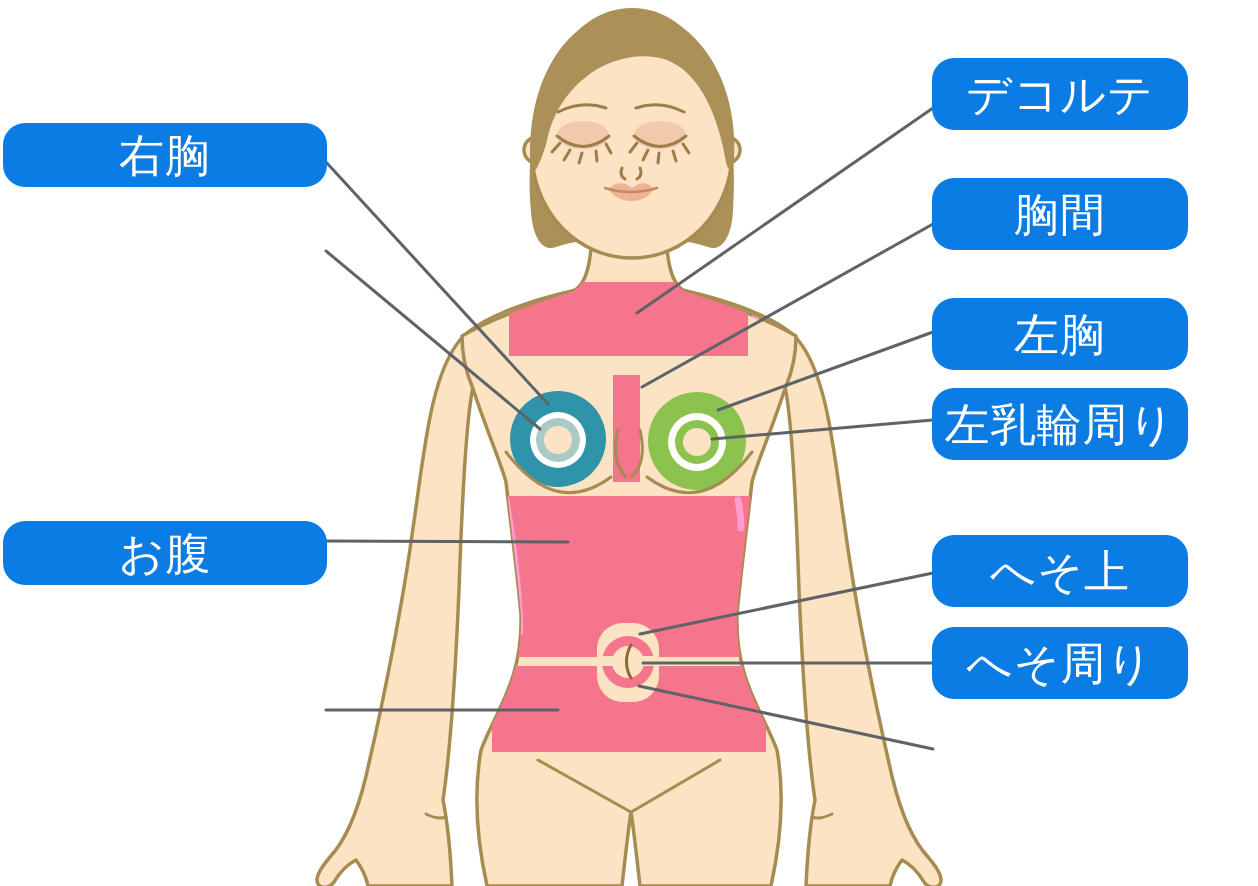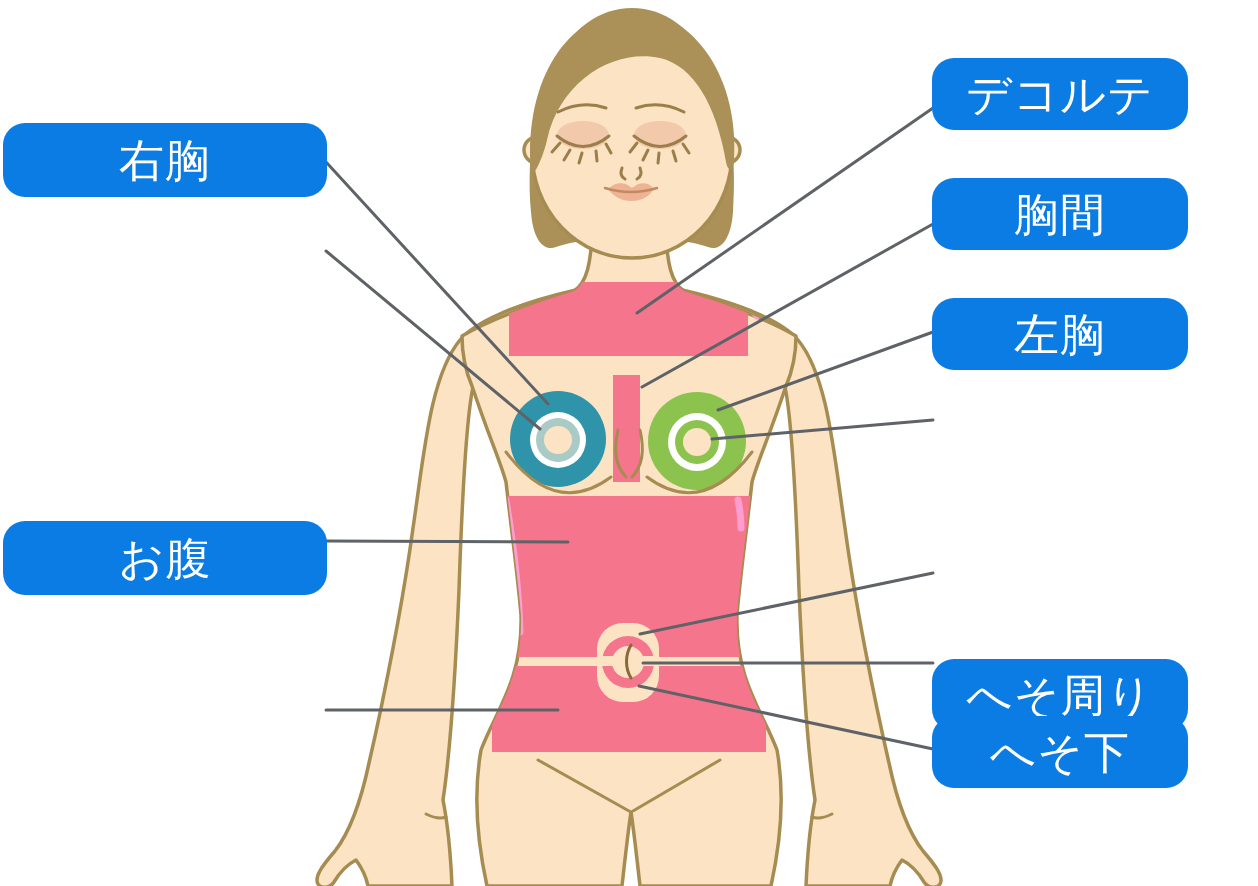--- a/index.html
+++ b/index.html
@@ -10,21 +10,21 @@
     --face-detail:#9b7e49; --eyeshadow:#f2c9ab; --lips:#eeb294; --lip-line:#c18a60;
     --bg:#ffffff;
   }
   html,body{margin:0;padding:0;}
   .stage{position:relative;width:1258px;height:886px;background:var(--bg);overflow:hidden;
          font-family:"Liberation Sans",sans-serif;}
   .stage svg{position:absolute;left:0;top:0;}
   .label{position:absolute;display:flex;align-items:center;justify-content:center;
          background:var(--label-bg);color:var(--label-text);font-size:45px;line-height:1;
          border-radius:22px;letter-spacing:1px;white-space:nowrap;}
-  .l-left{left:3px;width:324px;height:74px;}
+  .l-left{left:3px;width:324px;height:64px;}
   .l-right{left:932px;width:256px;height:72px;}
   
   .fill-skin{fill:var(--skin);} .fill-hair{fill:var(--hair);} .fill-pink{fill:var(--zone-pink);}
   .fill-white{fill:#ffffff;} .fill-teal{fill:var(--teal-disc);} .fill-tealring{fill:var(--teal-ring);}
   .fill-green{fill:var(--green-disc);} .fill-shadow{fill:var(--eyeshadow);} .fill-lips{fill:var(--lips);}
   .stroke-tan{stroke:var(--outline-tan);} .nostroke{stroke:none;}
   .outline{stroke-width:3.5;stroke-linejoin:round;stroke-linecap:round;}
   .thin{fill:none;stroke-width:3;stroke-linecap:round;}
   .detail{stroke:var(--face-detail);}
   .navel{stroke:var(--navel-brown);}
@@ -155,16 +155,17 @@
       <path class="leader" d="M 933 663 L 643 663"></path>
       <path class="leader" d="M 933 749 L 639 686"></path>
     </g>
   </svg>
 
   <div class="label l-left" style="top:123px">右胸</div>
   <div class="label l-left" style="top:521px">お腹</div>
   <div class="label l-right" style="top:58px">デコルテ</div>
   <div class="label l-right" style="top:298px">左胸</div>
   <div class="label l-right" style="top:178px">胸間</div>
-  <div class="label l-right" style="top:659px">へそ周り</div>
-  <div class="label l-right" style="top:716px">へそ下</div>
+  <div class="label l-right" style="top:388px">左乳輪周り</div>
+  <div class="label l-right" style="top:535px">へそ上</div>
+  <div class="label l-right" style="top:627px">へそ周り</div>
 
 </div>
 
 </body></html>

